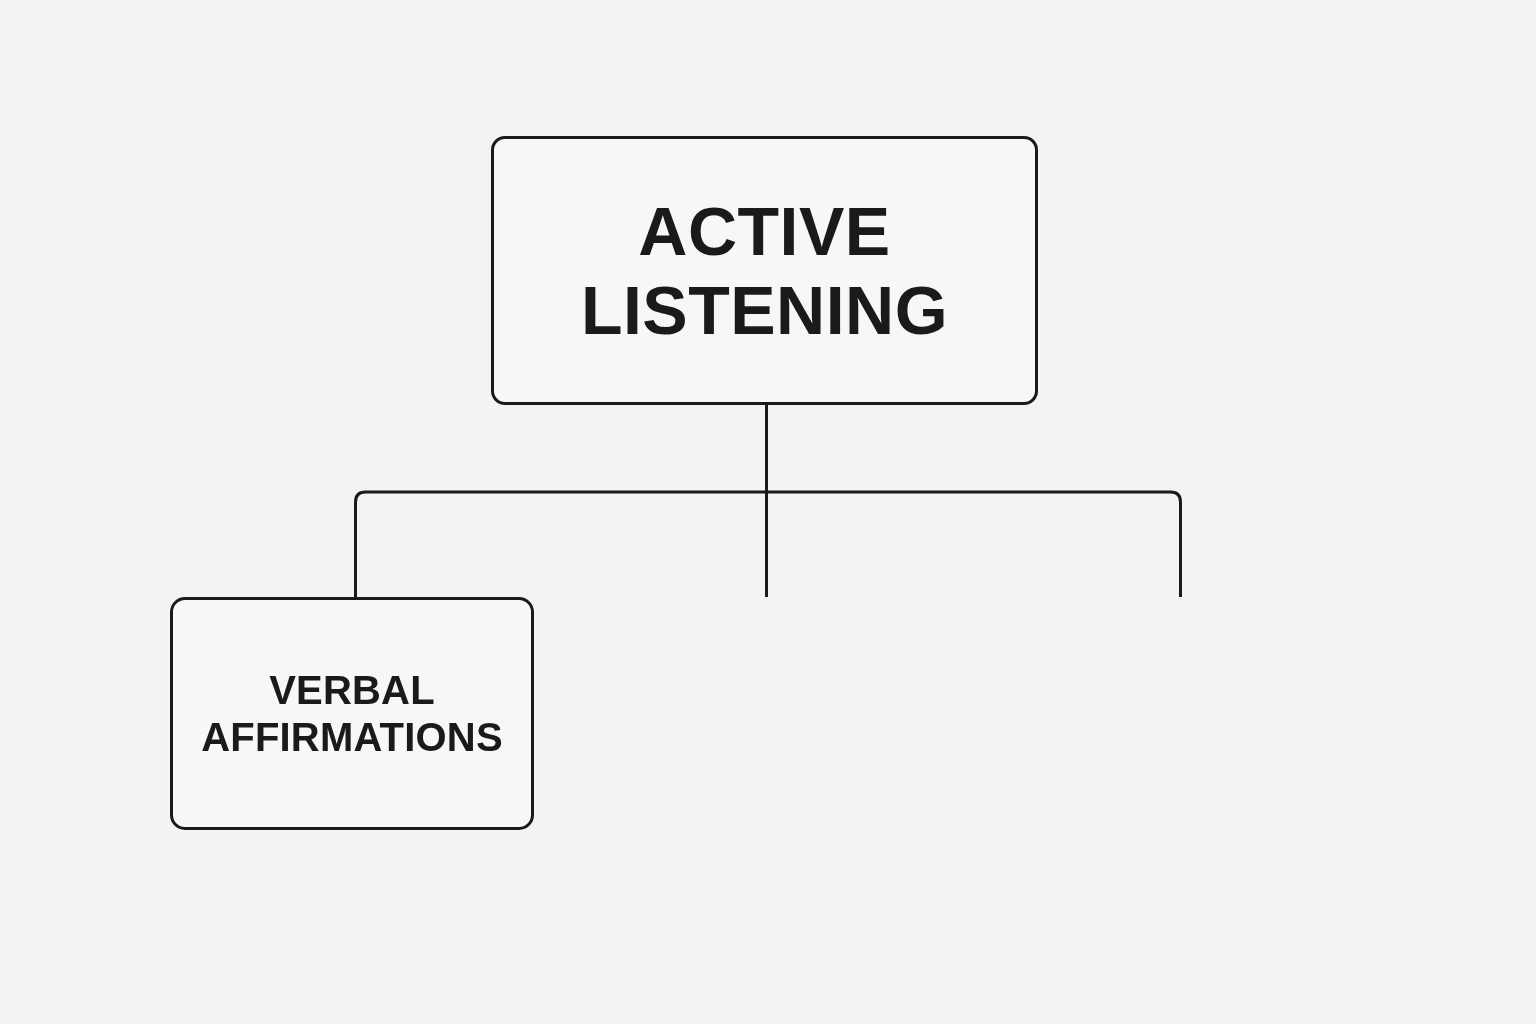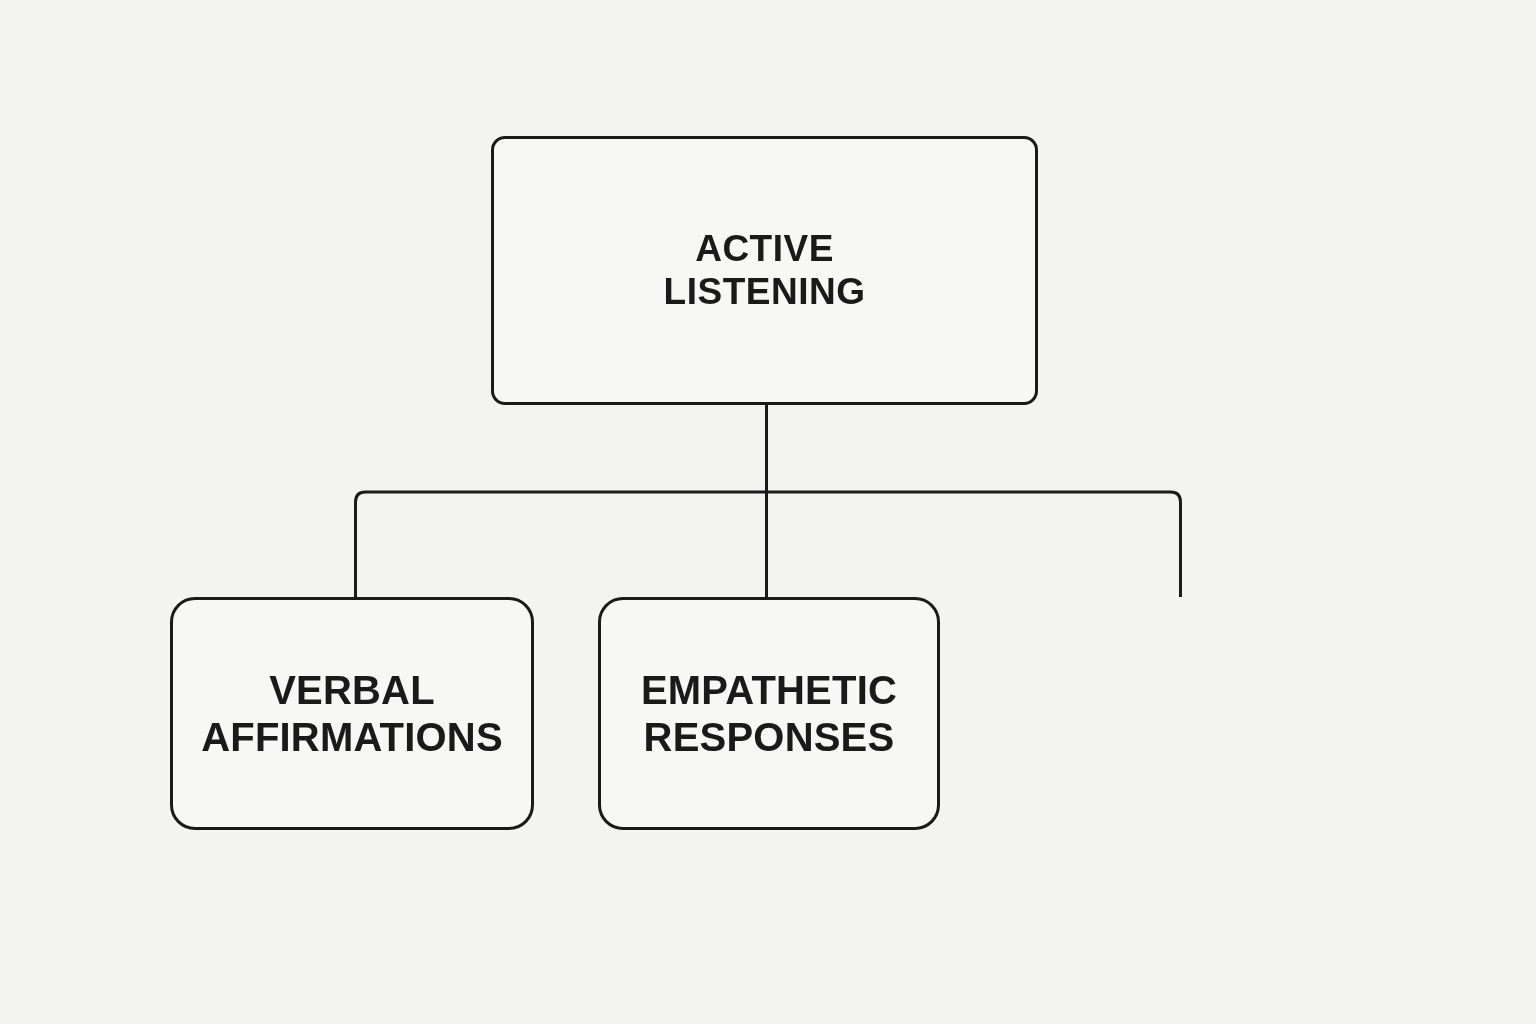--- a/index.html
+++ b/index.html
@@ -46,37 +46,37 @@
     left: 491px;
     top: 136px;
     width: 547px;
     height: 269px;
     border-radius: 14px;
   }
 
   .node-child {
     top: 597px;
     height: 233px;
-    border-radius: 25px;
+    border-radius: 15px;
   }
 
   .node-child-1 { left: 170px;  width: 364px; }
   .node-child-2 { left: 598px;  width: 342px; }
   .node-child-3 { left: 1003px; width: 361px; }
 
   .node-label {
     color: #1a1a1a;
     letter-spacing: 0.4px;
     white-space: pre-line;
     line-height: 1.16;
     user-select: none;
   }
 
   .label-root {
-    font-size: 37px;
+    font-size: 68px;
     font-weight: 700;
     letter-spacing: 0.5px;
   }
 
   .label-child {
     font-size: 40px;
     font-weight: 600;
     letter-spacing: 0.2px;
   }
 </style>
@@ -97,19 +97,15 @@
   <div class="node node-root">
     <span class="node-label label-root">ACTIVE
 LISTENING</span>
   </div>
 
   <div class="node node-child node-child-1">
     <span class="node-label label-child">VERBAL
 AFFIRMATIONS</span>
   </div>
 
-  <div class="node node-child node-child-2">
-    <span class="node-label label-child">EMPATHETIC
-RESPONSES</span>
-  </div>
 
 
 </div>
 
 </body></html>

